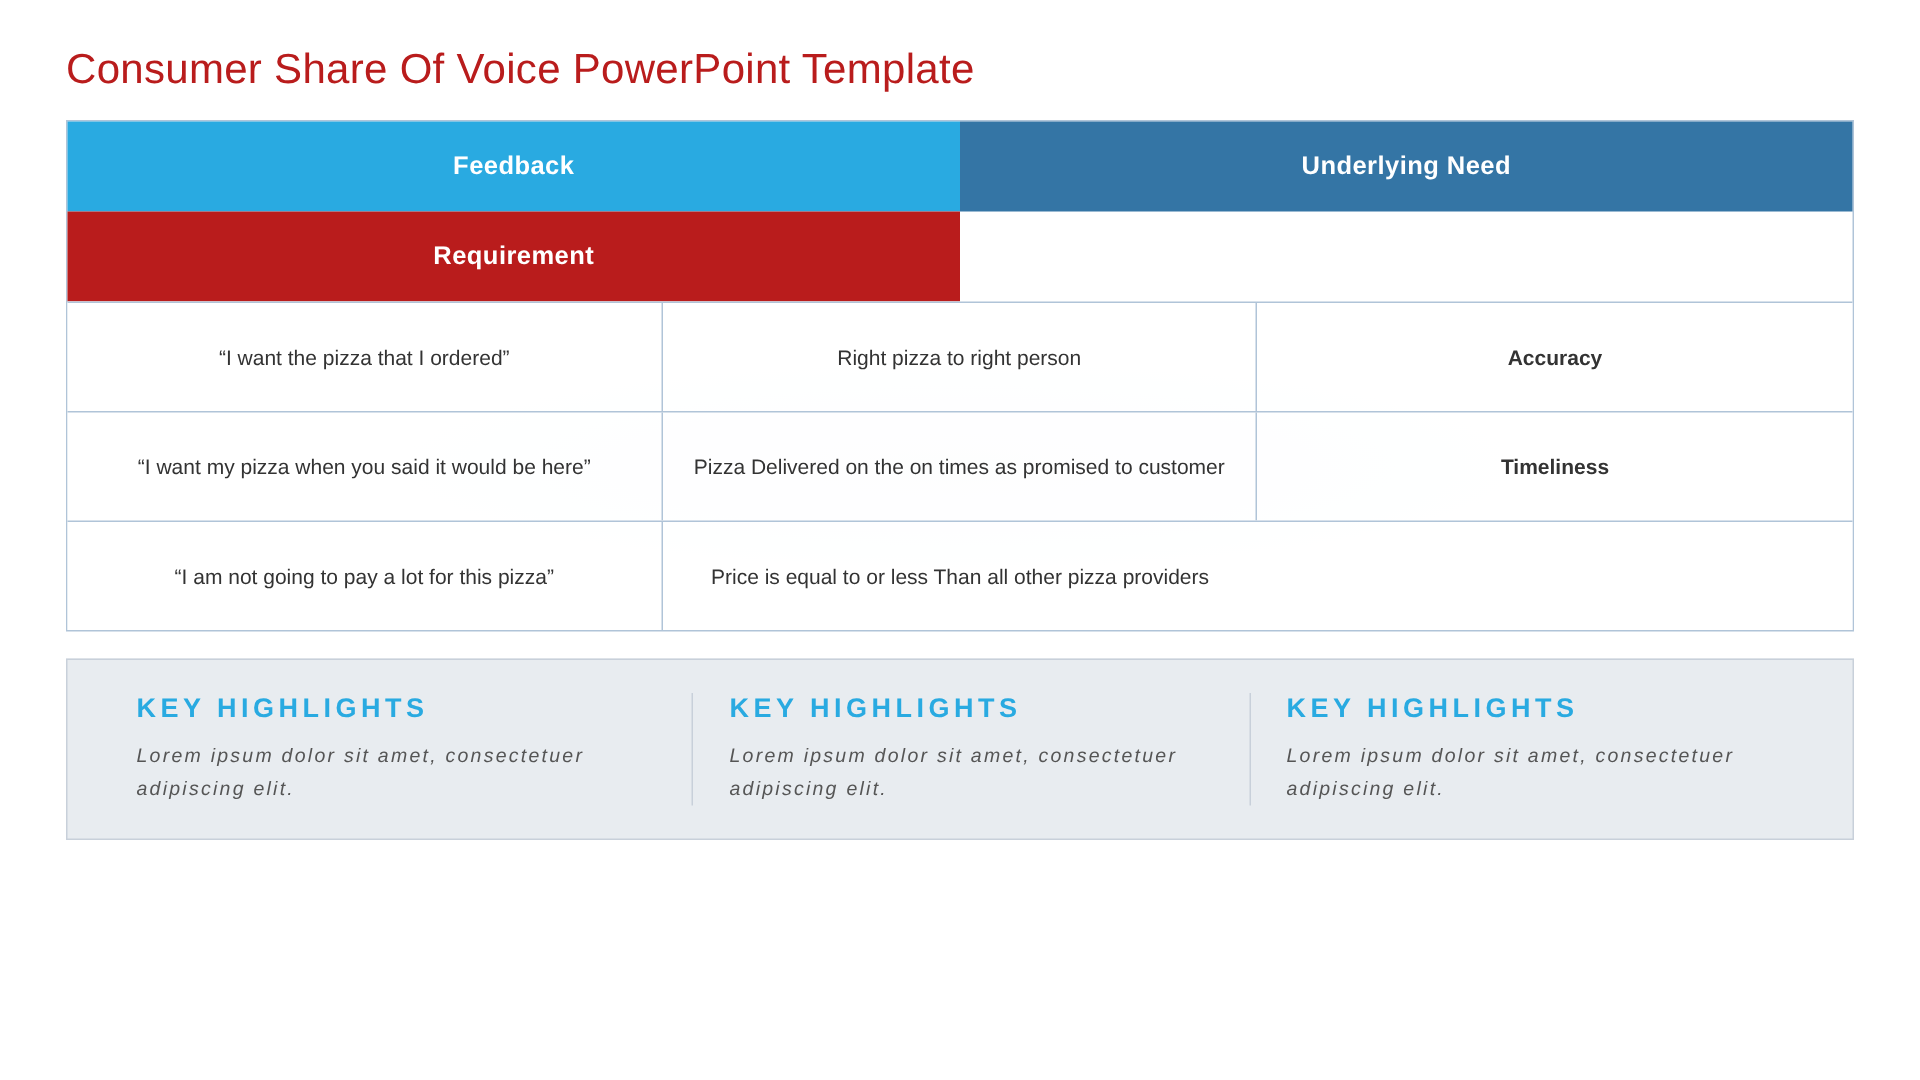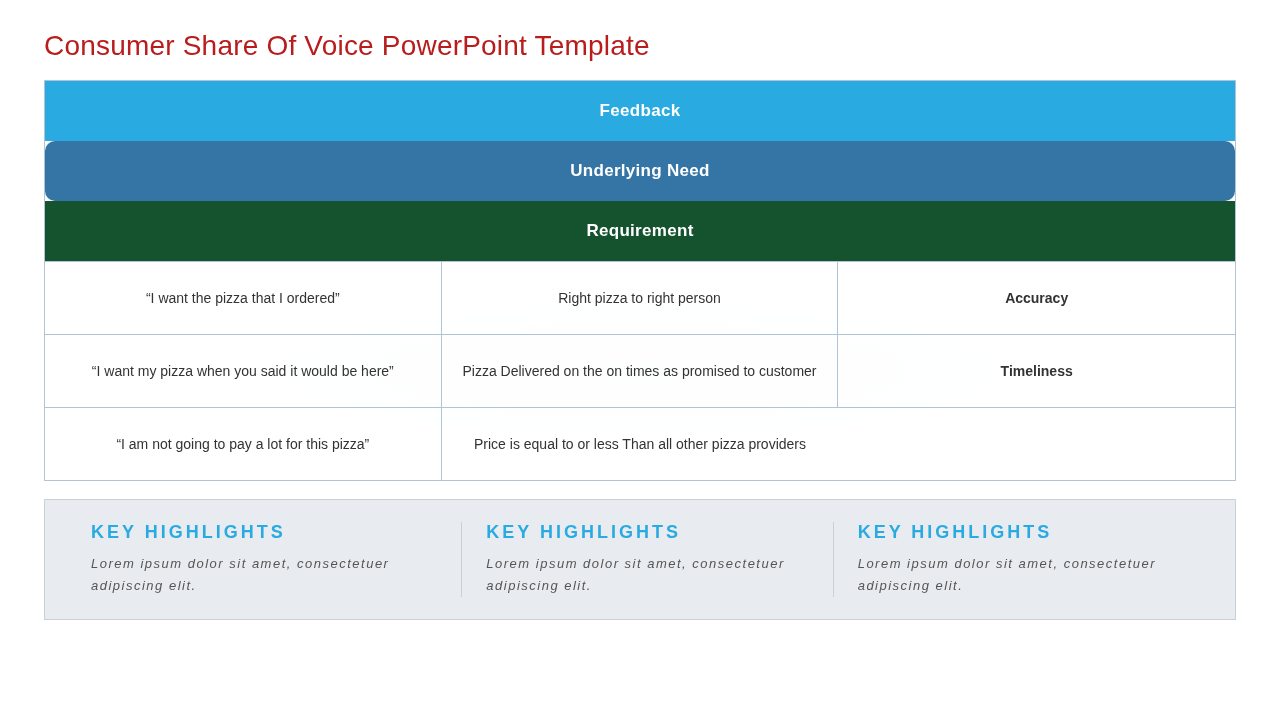--- a/index.html
+++ b/index.html
@@ -24,34 +24,34 @@
       color: #b91c1c;
       letter-spacing: 0.2px;
     }
     
     .table-wrapper {
       width: 100%;
       border: 1.5px solid #b0c4d8;
     }
     .table-header {
       display: grid;
-      grid-template-columns: 1fr;
+      grid-template-columns: 1fr 1fr;
       width: 100%;
     }
     .header-cell {
       padding: 20px 16px;
       text-align: center;
       font-weight: 700;
       font-size: 17px;
       color: #ffffff;
       letter-spacing: 0.3px;
     }
     .header-cell.feedback { background: #29aae1; }
-    .header-cell.underlying { background: #3475a5; border-radius: 10px; }
-    .header-cell.requirement { background: #14532d; }
+    .header-cell.underlying { background: #3475a5; }
+    .header-cell.requirement { background: #b91c1c; }
 
     .table-body {
       width: 100%;
       position: relative;
     }
     
     .table-body::before {
       content: '';
       position: absolute;
       top: 0; left: 0; right: 0; bottom: 0;

